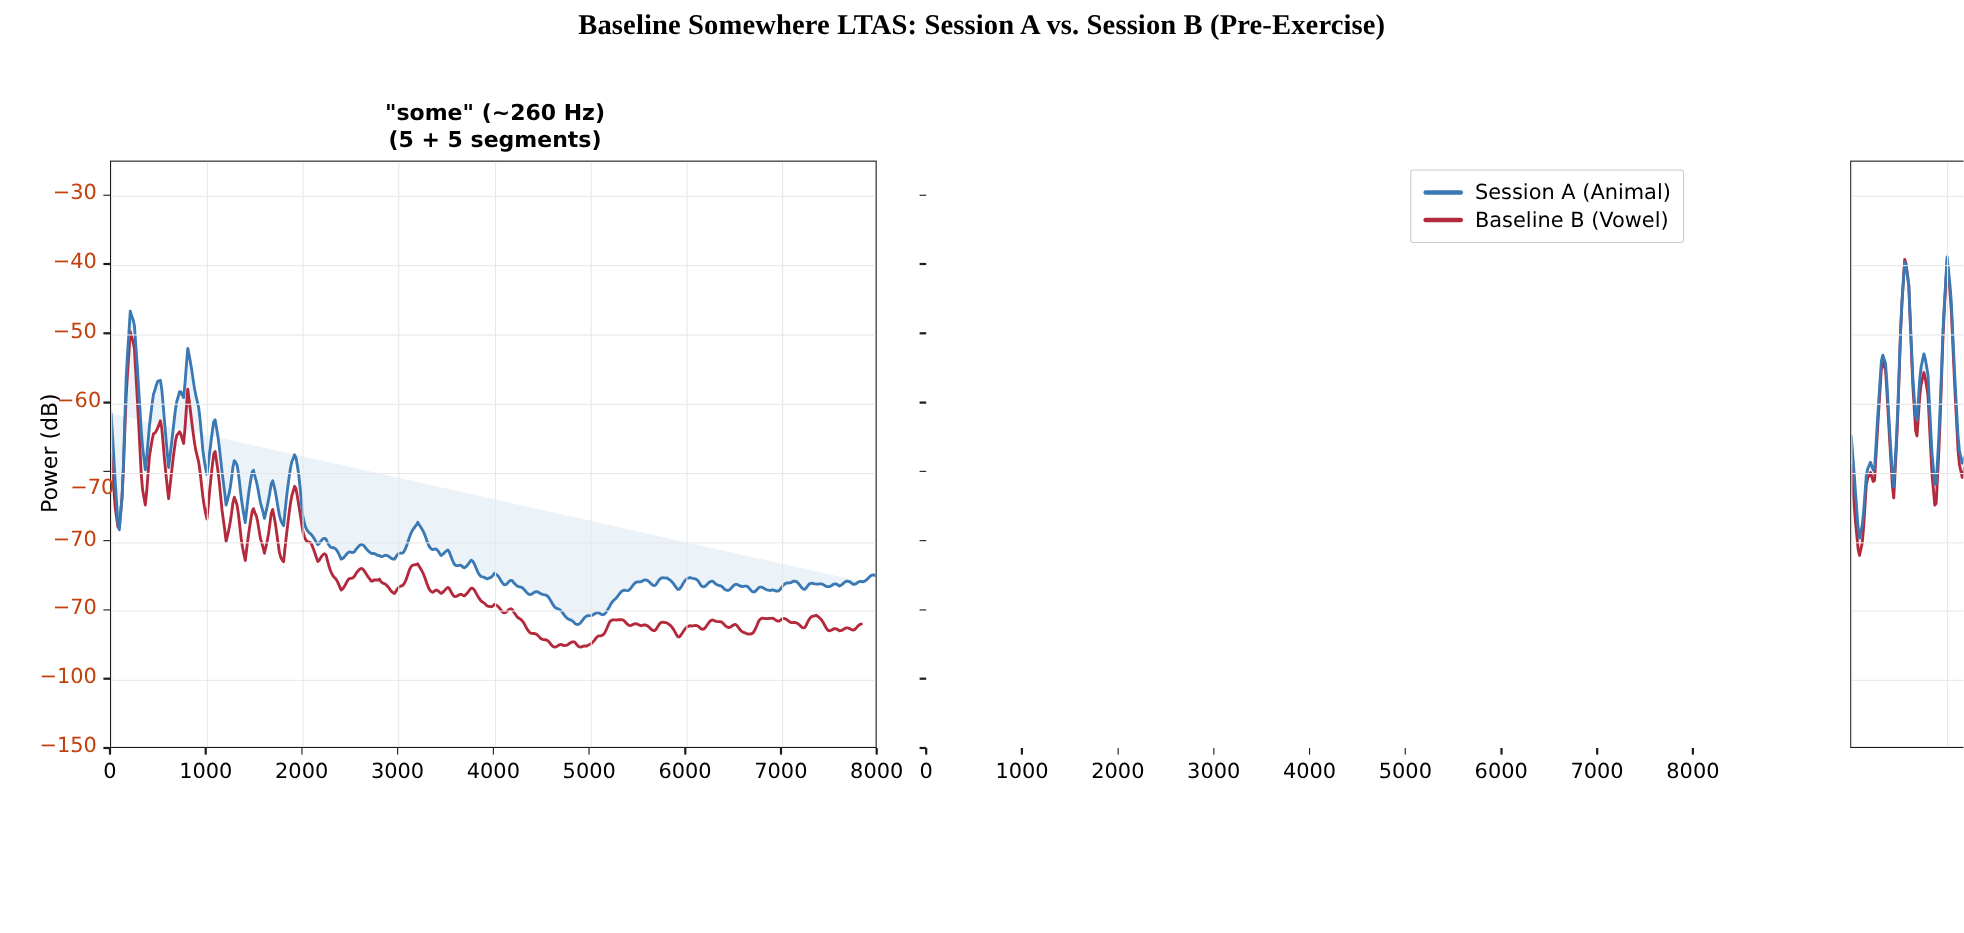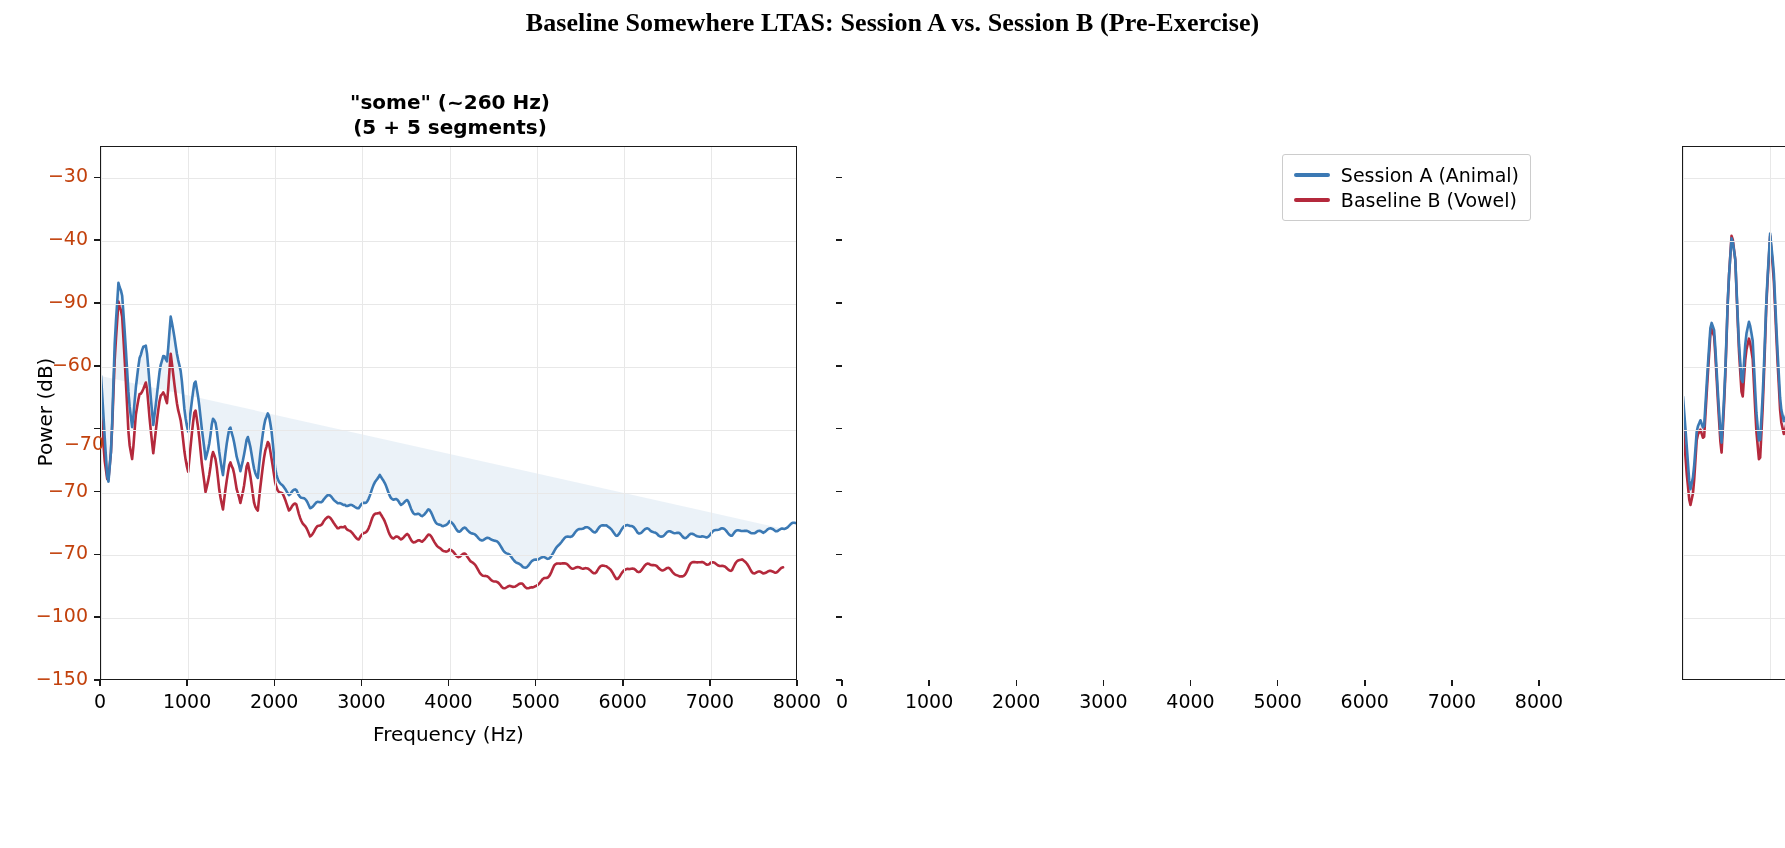--- a/index.html
+++ b/index.html
@@ -79,21 +79,20 @@
         <div class="gridline v" style="left: 0px; background: rgb(232, 232, 232);"></div>
         <div class="gridline v" style="left: 87.125px; background: rgb(232, 232, 232);"></div>
         <div class="gridline v" style="left: 174.25px; background: rgb(232, 232, 232);"></div>
         <div class="gridline v" style="left: 261.375px; background: rgb(232, 232, 232);"></div>
         <div class="gridline v" style="left: 348.5px; background: rgb(232, 232, 232);"></div>
         <div class="gridline v" style="left: 435.625px; background: rgb(232, 232, 232);"></div>
         <div class="gridline v" style="left: 522.75px; background: rgb(232, 232, 232);"></div>
         <div class="gridline v" style="left: 609.875px; background: rgb(232, 232, 232);"></div>
       </div>
     <div class="ylabel" id="ylab-0" style="left: -55px; top: 400px; width: 200px;">Power (dB)</div>
-    <div class="xlabel" id="xlab-0" style="left: 248.5px; top: 722px; width: 400px;">Frequency (Hz)</div>
 
   </div>
 
   <div class="panel right">
     <div class="axtitle" id="title-1" style="left: 890px; top: 90px; width: 600px;">"where" (~520 Hz)
 (5 + 5 segments)</div>
     <div class="plotbox" id="box-1" style="left: 842px; top: 146px; width: 697px; height: 534px;">
       <svg class="curves" id="svg-1" width="697" height="534" viewBox="0 0 697 534">
           <polygon points="0.00,249.64 1.24,265.75 2.49,282.28 3.73,299.20 4.98,316.46 6.22,333.96 7.47,342.18 8.71,336.29 9.96,330.31 11.20,318.07 12.45,301.53 13.69,284.68 14.94,279.18 16.18,276.32 17.43,273.25 18.67,276.79 19.91,280.34 21.16,279.05 22.40,258.24 23.65,237.74 24.89,218.04 26.14,199.39 27.38,181.11 28.63,175.93 29.87,179.52 31.12,183.24 32.36,201.35 33.61,222.99 34.85,244.45 36.09,264.56 37.34,284.38 38.58,295.61 39.83,273.35 41.07,250.86 42.32,223.25 43.56,188.12 44.81,152.95 46.05,127.88 47.30,108.39 48.54,88.79 49.79,92.69 51.03,102.58 52.27,112.56 53.52,141.61 54.76,170.58 56.01,197.21 57.25,214.74 58.50,232.13 59.74,235.07 60.99,216.41 62.23,197.76 63.48,186.60 64.72,180.54 65.97,174.74 67.21,179.10 68.46,186.27 69.70,193.78 70.94,218.40 72.19,243.26 73.43,265.99 74.68,279.75 75.92,293.38 77.17,292.83 78.41,271.04 79.66,248.78 80.90,219.94 82.15,186.53 83.39,152.63 84.64,129.07 85.88,107.90 87.13,86.55 88.37,98.84 89.61,111.27 90.86,126.64 92.10,153.17 93.35,180.15 94.59,205.37 95.84,227.71 97.08,250.50 98.33,262.89 99.57,268.39 100.82,274.07 102.06,271.76 103.31,267.43 104.55,263.02 105.79,260.74 107.04,258.33 108.28,257.59 109.53,263.94 110.77,270.22 112.02,271.56 113.26,265.51 114.51,259.52 115.75,250.22 117.00,238.72 118.24,227.23 119.49,216.60 120.73,206.09 121.97,195.42 123.22,184.53 124.46,173.37 125.71,164.84 126.95,167.70 128.20,170.30 129.44,177.65 130.69,192.29 131.93,206.91 133.18,224.30 134.42,243.65 135.67,263.24 136.91,271.44 138.16,277.03 139.40,282.88 140.64,278.86 141.89,274.98 143.13,272.93 144.38,277.99 145.62,282.88 146.87,287.95 148.11,293.38 149.36,298.45 150.60,297.13 151.85,291.47 153.09,285.61 154.34,279.64 155.58,273.70 156.83,267.89 158.07,270.20 159.31,272.86 160.56,276.38 161.80,282.13 163.05,288.29 164.29,290.77 165.54,287.47 166.78,284.33 168.03,285.27 169.27,288.83 170.52,292.21 171.76,298.92 173.01,306.21 174.25,313.16 175.49,320.54 176.74,327.65 177.98,334.55 179.23,341.32 180.47,333.69 181.72,322.51 182.96,311.95 184.21,301.16 185.45,289.15 186.70,276.34 187.94,263.63 189.19,250.99 190.43,245.27 191.68,249.88 192.92,254.48 194.16,259.06 195.41,263.61 196.65,268.15 197.90,272.72 199.14,277.34 200.39,282.05 201.63,286.90 202.88,291.23 204.12,295.29 205.37,299.51 206.61,303.87 207.86,308.32 209.10,312.79 210.34,313.28 211.59,313.63 212.83,313.76 214.08,313.58 215.32,313.06 216.57,311.71 217.81,309.31 219.06,306.55 220.30,303.50 221.55,300.24 222.79,296.86 224.04,291.68 225.28,286.14 226.53,280.79 227.77,275.70 229.01,270.92 230.26,267.83 231.50,270.45 232.75,273.36 233.99,276.52 235.24,279.86 236.48,283.30 237.73,288.77 238.97,295.56 240.22,302.26 241.46,308.83 242.71,315.28 243.95,321.61 245.19,323.92 246.44,326.18 247.68,328.43 248.93,330.71 250.17,333.06 251.42,333.03 252.66,329.40 253.91,325.86 255.15,322.38 256.40,318.93 257.64,315.46 258.89,311.94 260.13,308.33 261.38,304.59 262.62,300.73 263.86,296.74 265.11,292.99 266.35,290.51 267.60,288.02 268.84,285.56 270.09,283.18 271.33,280.92 272.58,281.83 273.82,284.91 275.07,288.13 276.31,291.45 277.56,294.82 278.80,298.19 280.04,300.92 281.29,303.52 282.53,305.92 283.78,308.10 285.02,310.03 286.27,312.86 287.51,317.18 288.76,321.36 290.00,325.47 291.25,329.61 292.49,333.85 293.74,336.02 294.98,337.86 296.22,339.98 297.47,342.38 298.71,345.05 299.96,346.92 301.20,344.91 302.45,342.98 303.69,341.03 304.94,338.97 306.18,336.73 307.43,336.95 308.67,338.68 309.92,340.13 311.16,341.30 312.41,342.24 313.65,343.00 314.89,344.22 316.14,345.40 317.38,346.62 318.63,347.94 319.87,349.42 321.12,349.27 322.36,346.62 323.61,344.15 324.85,341.84 326.10,339.67 327.34,337.58 328.59,336.46 329.83,335.61 331.07,334.79 332.32,334.00 333.56,333.25 334.81,333.12 336.05,335.33 337.30,337.65 338.54,340.11 339.79,342.71 341.03,345.45 342.28,348.30 343.52,351.22 344.77,354.14 346.01,357.01 347.26,359.74 348.50,362.25 349.74,363.54 350.99,364.51 352.23,365.12 353.48,365.37 354.72,365.30 355.97,364.96 357.21,364.42 358.46,363.79 359.70,363.37 360.95,363.19 362.19,363.20 363.44,363.45 364.68,364.00 365.93,365.56 367.17,366.70 368.41,368.02 369.66,369.55 370.90,371.47 372.15,373.41 373.39,375.31 374.64,377.14 375.88,378.84 377.13,380.40 378.37,381.81 379.62,383.10 380.86,382.78 382.11,382.03 383.35,381.26 384.59,380.51 385.84,379.82 387.08,379.22 388.33,378.73 389.57,378.34 390.82,378.51 392.06,379.42 393.31,380.37 394.55,381.34 395.80,382.29 397.04,383.20 398.29,384.04 399.53,384.80 400.77,385.51 402.02,386.54 403.26,387.55 404.51,388.56 405.75,389.62 407.00,390.74 408.24,391.96 409.49,393.26 410.73,394.66 411.98,395.69 413.22,396.46 414.47,397.24 415.71,397.98 416.96,398.66 418.20,399.23 419.44,399.67 420.69,399.97 421.93,400.22 423.18,400.67 424.42,401.05 425.67,401.40 426.91,401.80 428.16,402.28 429.40,402.91 430.65,403.70 431.89,404.69 433.14,405.57 434.38,406.55 435.63,407.66 436.87,408.85 438.11,410.05 439.36,411.19 440.60,412.21 441.85,413.03 443.09,413.17 444.34,412.38 445.58,411.33 446.83,410.02 448.07,408.50 449.32,406.81 450.56,405.02 451.81,403.18 453.05,401.37 454.29,401.13 455.54,401.02 456.78,401.06 458.03,401.27 459.27,401.65 460.52,402.18 461.76,402.84 463.01,403.60 464.25,404.66 465.50,405.91 466.74,407.20 467.99,408.50 469.23,409.83 470.48,411.19 471.72,412.59 472.96,414.05 474.21,415.29 475.45,415.42 476.70,415.64 477.94,415.94 479.19,416.29 480.43,416.66 481.68,417.00 482.92,417.28 484.17,417.45 485.41,418.35 486.66,419.29 487.90,420.03 489.14,420.56 490.39,420.90 491.63,421.09 492.88,421.18 494.12,421.24 495.37,420.87 496.61,419.91 497.86,419.09 499.10,418.46 500.35,418.03 501.59,417.81 502.84,417.79 504.08,417.91 505.32,418.15 506.57,419.54 507.81,420.92 509.06,422.22 510.30,423.39 511.55,424.38 512.79,425.19 514.04,425.82 515.28,426.27 516.53,425.92 517.77,425.02 519.02,424.09 520.26,423.18 521.51,422.33 522.75,421.57 523.99,420.94 525.24,420.43 526.48,420.19 527.73,420.65 528.97,421.18 530.22,421.73 531.46,422.27 532.71,422.76 533.95,423.17 535.20,423.50 536.44,423.73 537.69,422.99 538.93,421.96 540.18,420.89 541.42,419.83 542.66,418.80 543.91,417.83 545.15,416.93 546.40,416.12 547.64,415.39 548.89,414.72 550.13,414.09 551.38,413.47 552.62,412.83 553.87,412.14 555.11,411.38 556.36,410.55 557.60,409.66 558.84,408.71 560.09,407.76 561.33,406.83 562.58,405.98 563.82,405.25 565.07,404.69 566.31,404.31 567.56,404.13 568.80,404.82 570.05,406.12 571.29,407.54 572.54,409.02 573.78,410.49 575.02,411.87 576.27,413.09 577.51,414.10 578.76,414.92 580.00,415.75 581.25,416.28 582.49,416.54 583.74,416.56 584.98,416.39 586.23,416.11 587.47,415.78 588.72,415.47 589.96,414.35 591.21,413.14 592.45,412.09 593.69,411.22 594.94,410.53 596.18,410.00 597.43,409.59 598.67,409.29 599.92,409.34 601.16,409.86 602.41,410.38 603.65,410.87 604.90,411.34 606.14,411.79 607.39,412.23 608.63,412.67 609.88,413.15 611.12,412.17 612.36,411.25 613.61,410.39 614.85,409.58 616.10,408.79 617.34,408.01 618.59,407.19 619.83,406.30 621.08,405.53 622.32,404.78 623.57,403.89 624.81,402.85 626.06,401.68 627.30,400.41 628.54,399.09 629.79,397.77 631.03,396.73 632.28,396.70 633.52,396.82 634.77,397.14 636.01,397.66 637.26,398.39 638.50,399.30 639.75,400.36 640.99,401.51 642.24,402.99 643.48,404.52 644.73,405.95 645.97,407.24 647.21,408.36 648.46,409.27 649.70,410.00 650.95,410.56 652.19,410.39 653.44,409.23 654.68,408.05 655.93,406.90 657.17,405.83 658.42,404.88 659.66,404.07 660.91,403.40 662.15,402.86 663.39,403.56 664.64,404.31 665.88,405.09 667.13,405.84 668.37,406.50 669.62,407.06 670.86,407.47 672.11,407.73 673.35,408.07 674.60,408.43 675.84,408.69 677.09,408.88 678.33,409.05 679.57,409.23 680.82,409.45 682.06,409.72 683.31,409.81 684.55,408.91 685.80,408.07 687.04,407.27 688.29,406.48 689.53,405.69 690.78,404.89 692.02,404.06 693.27,403.21 694.51,402.36 695.76,401.53 697.00,400.77 697.00,424.96 695.76,422.08 694.51,422.45 693.27,422.90 692.02,423.41 690.78,423.99 689.53,424.63 688.29,425.34 687.04,426.14 685.80,427.04 684.55,428.08 683.31,429.25 682.06,429.52 680.82,429.66 679.57,429.91 678.33,430.24 677.09,430.61 675.84,430.95 674.60,431.23 673.35,431.37 672.11,431.80 670.86,432.71 669.62,433.39 668.37,433.86 667.13,434.14 665.88,434.24 664.64,434.22 663.39,434.13 662.15,434.01 660.91,434.66 659.66,435.37 658.42,436.16 657.17,437.03 655.93,437.97 654.68,438.97 653.44,439.98 652.19,440.97 650.95,440.55 649.70,439.14 648.46,437.61 647.21,435.95 645.97,434.17 644.73,432.29 643.48,430.36 642.24,428.42 640.99,426.63 639.75,425.25 638.50,424.05 637.26,423.08 636.01,422.37 634.77,421.92 633.52,421.72 632.28,421.74 631.03,421.94 629.79,422.25 628.54,422.60 627.30,422.91 626.06,423.12 624.81,423.18 623.57,423.04 622.32,422.67 621.08,422.07 619.83,422.00 618.59,422.86 617.34,423.55 616.10,424.12 614.85,424.61 613.61,425.05 612.36,425.48 611.12,425.92 609.88,426.38 608.63,426.12 607.39,425.88 606.14,425.66 604.90,425.46 603.65,425.28 602.41,425.13 601.16,425.03 599.92,425.00 598.67,425.30 597.43,425.90 596.18,426.69 594.94,427.70 593.69,428.96 592.45,430.48 591.21,432.26 589.96,434.26 588.72,436.08 587.47,436.52 586.23,437.01 584.98,437.45 583.74,437.78 582.49,437.89 581.25,437.73 580.00,437.24 578.76,436.39 577.51,435.77 576.27,434.96 575.02,433.84 573.78,432.47 572.54,430.92 571.29,429.27 570.05,427.59 568.80,425.96 567.56,425.17 566.31,425.64 565.07,426.26 563.82,427.05 562.58,427.99 561.33,429.05 560.09,430.21 558.84,431.43 557.60,432.69 556.36,433.96 555.11,435.24 553.87,436.54 552.62,437.85 551.38,439.20 550.13,440.63 548.89,442.16 547.64,443.81 546.40,445.60 545.15,447.55 543.91,449.63 542.66,451.84 541.42,454.14 540.18,456.49 538.93,458.84 537.69,461.14 536.44,462.83 535.20,462.29 533.95,461.60 532.71,460.75 531.46,459.75 530.22,458.62 528.97,457.38 527.73,456.07 526.48,454.74 525.24,454.61 523.99,454.82 522.75,455.08 521.51,455.41 520.26,455.78 519.02,456.18 517.77,456.57 516.53,456.93 515.28,456.60 514.04,455.28 512.79,453.82 511.55,452.23 510.30,450.53 509.06,448.73 507.81,446.89 506.57,445.05 505.32,443.29 504.08,443.17 502.84,443.23 501.59,443.53 500.35,444.10 499.10,444.95 497.86,446.05 496.61,447.37 495.37,448.86 494.12,449.55 492.88,449.65 491.63,449.70 490.39,449.60 489.14,449.30 487.90,448.75 486.66,447.92 485.41,446.80 484.17,445.70 482.92,445.55 481.68,445.19 480.43,444.67 479.19,444.05 477.94,443.36 476.70,442.67 475.45,441.99 474.21,441.36 472.96,439.59 471.72,437.59 470.48,435.65 469.23,433.78 467.99,431.97 466.74,430.23 465.50,428.58 464.25,427.03 463.01,425.75 461.76,424.86 460.52,424.17 459.27,423.70 458.03,423.47 456.78,423.49 455.54,423.76 454.29,424.26 453.05,424.94 451.81,427.24 450.56,429.60 449.32,431.93 448.07,434.16 446.83,436.20 445.58,438.00 444.34,439.50 443.09,440.68 441.85,440.85 440.60,440.27 439.36,439.40 438.11,438.32 436.87,437.09 435.63,435.78 434.38,434.45 433.14,433.18 431.89,431.93 430.65,430.51 429.40,429.23 428.16,428.09 426.91,427.07 425.67,426.14 424.42,425.25 423.18,424.37 421.93,423.47 420.69,423.12 419.44,422.85 418.20,422.53 416.96,422.16 415.71,421.77 414.47,421.41 413.22,421.11 411.98,420.90 410.73,420.38 409.49,419.33 408.24,418.44 407.00,417.69 405.75,417.08 404.51,416.55 403.26,416.08 402.02,415.60 400.77,415.08 399.53,414.47 398.29,413.75 397.04,412.89 395.80,411.89 394.55,410.76 393.31,409.52 392.06,408.21 390.82,406.84 389.57,406.36 388.33,406.49 387.08,406.65 385.84,406.85 384.59,407.08 383.35,407.33 382.11,407.58 380.86,407.79 379.62,407.57 378.37,405.77 377.13,403.87 375.88,401.88 374.64,399.80 373.39,397.68 372.15,395.56 370.90,393.49 369.66,391.54 368.41,389.76 367.17,388.22 365.93,386.94 364.68,385.32 363.44,384.78 362.19,384.60 360.95,384.71 359.70,385.03 358.46,385.61 357.21,386.41 355.97,387.10 354.72,387.56 353.48,387.70 352.23,387.46 350.99,386.79 349.74,385.69 348.50,384.17 347.26,381.16 346.01,377.84 344.77,374.29 343.52,370.59 342.28,366.82 341.03,363.26 339.79,360.09 338.54,357.01 337.30,354.04 336.05,351.18 334.81,348.44 333.56,348.04 332.32,348.29 331.07,348.62 329.83,349.04 328.59,349.55 327.34,350.53 326.10,352.99 324.85,355.65 323.61,358.53 322.36,361.66 321.12,365.06 319.87,365.71 318.63,364.58 317.38,363.67 316.14,362.92 314.89,362.24 313.65,361.56 312.41,361.34 311.16,360.93 309.92,360.27 308.67,359.30 307.43,357.98 306.18,358.35 304.94,361.42 303.69,364.23 302.45,366.85 301.20,369.37 299.96,371.86 298.71,369.48 297.47,366.00 296.22,362.70 294.98,359.62 293.74,356.76 292.49,353.53 291.25,348.21 290.00,342.97 288.76,337.76 287.51,332.50 286.27,327.14 285.02,323.32 283.78,320.45 282.53,317.41 281.29,314.23 280.04,310.94 278.80,307.61 277.56,303.74 276.31,299.95 275.07,296.30 273.82,292.83 272.58,289.58 271.33,288.77 270.09,291.52 268.84,294.43 267.60,297.43 266.35,300.46 265.11,303.45 263.86,308.60 262.62,314.15 261.38,319.53 260.13,324.70 258.89,329.68 257.64,334.36 256.40,338.45 255.15,342.43 253.91,346.34 252.66,350.24 251.42,354.14 250.17,353.69 248.93,350.35 247.68,347.02 246.44,343.70 245.19,340.35 243.95,336.93 242.71,328.95 241.46,320.88 240.22,312.72 238.97,304.50 237.73,296.26 236.48,289.84 235.24,286.24 233.99,282.81 232.75,279.66 231.50,276.84 230.26,274.41 229.01,278.23 227.77,283.92 226.53,289.98 225.28,296.36 224.04,302.97 222.79,309.25 221.55,313.73 220.30,318.08 219.06,322.20 217.81,325.99 216.57,329.37 215.32,331.30 214.08,332.11 212.83,332.47 211.59,332.46 210.34,332.12 209.10,331.56 207.86,326.92 206.61,322.22 205.37,317.52 204.12,312.90 202.88,308.39 201.63,303.56 200.39,298.19 199.14,292.93 197.90,287.77 196.65,282.69 195.41,277.67 194.16,272.68 192.92,267.73 191.68,262.84 190.43,258.01 189.19,264.49 187.94,278.59 186.70,292.85 185.45,307.29 184.21,320.74 182.96,332.59 181.72,344.28 180.47,356.65 179.23,364.92 177.98,356.42 176.74,347.82 175.49,339.00 174.25,329.90 173.01,323.44 171.76,316.60 170.52,310.28 169.27,307.22 168.03,303.90 166.78,303.11 165.54,306.31 164.29,309.59 163.05,306.98 161.80,300.61 160.56,294.57 159.31,290.69 158.07,287.60 156.83,284.81 155.58,290.10 154.34,295.51 153.09,301.16 151.85,307.62 150.60,313.89 149.36,315.43 148.11,309.95 146.87,304.19 145.62,298.85 144.38,293.79 143.13,288.64 141.89,291.60 140.64,296.70 139.40,302.03 138.16,297.57 136.91,293.46 135.67,286.12 134.42,264.75 133.18,243.66 131.93,225.01 130.69,209.81 129.44,194.58 128.20,187.29 126.95,185.16 125.71,182.73 124.46,191.61 123.22,203.05 121.97,214.14 120.73,224.92 119.49,235.44 118.24,245.77 117.00,255.97 115.75,266.10 114.51,274.39 113.26,279.99 112.02,285.58 110.77,283.07 109.53,275.14 108.28,267.13 107.04,267.11 105.79,269.01 104.55,270.80 103.31,277.02 102.06,283.22 100.82,287.03 99.57,281.13 98.33,275.50 97.08,262.62 95.84,238.76 94.59,215.44 93.35,189.33 92.10,161.54 90.86,134.27 89.61,117.32 88.37,103.14 87.13,89.13 85.88,111.01 84.64,132.72 83.39,157.25 82.15,193.89 80.90,229.99 79.66,261.46 78.41,286.29 77.17,310.56 75.92,312.16 74.68,298.60 73.43,284.81 72.19,261.95 70.94,236.89 69.70,211.97 68.46,204.10 67.21,196.50 65.97,191.66 64.72,196.95 63.48,202.47 62.23,213.09 60.99,231.21 59.74,249.37 58.50,244.63 57.25,224.58 56.01,204.48 54.76,175.34 53.52,143.95 52.27,112.57 51.03,103.68 49.79,94.83 48.54,91.41 47.30,109.61 46.05,128.13 44.81,154.73 43.56,191.49 42.32,228.24 41.07,257.51 39.83,281.66 38.58,305.58 37.34,294.19 36.09,273.71 34.85,252.91 33.61,230.68 32.36,208.20 31.12,189.39 29.87,185.78 28.63,182.21 27.38,187.76 26.14,207.00 24.89,226.52 23.65,247.01 22.40,268.24 21.16,289.72 19.91,290.72 18.67,286.66 17.43,282.57 16.18,285.10 14.94,287.45 13.69,293.14 12.45,312.92 11.20,332.46 9.96,346.41 8.71,352.17 7.47,357.93 6.22,352.36 4.98,339.40 3.73,326.77 2.49,310.08 1.24,292.74 0.00,275.88" fill="#eaf1f8" fill-opacity="0.95"></polygon>
           <polyline points="0.00,275.88 1.24,292.74 2.49,310.08 3.73,326.77 4.98,339.40 6.22,352.36 7.47,357.93 8.71,352.17 9.96,346.41 11.20,332.46 12.45,312.92 13.69,293.14 14.94,287.45 16.18,285.10 17.43,282.57 18.67,286.66 19.91,290.72 21.16,289.72 22.40,268.24 23.65,247.01 24.89,226.52 26.14,207.00 27.38,187.76 28.63,182.21 29.87,185.78 31.12,189.39 32.36,208.20 33.61,230.68 34.85,252.91 36.09,273.71 37.34,294.19 38.58,305.58 39.83,281.66 41.07,257.51 42.32,228.24 43.56,191.49 44.81,154.73 46.05,128.13 47.30,108.39 48.54,88.79 49.79,92.69 51.03,102.58 52.27,112.57 53.52,143.95 54.76,175.34 56.01,204.48 57.25,224.58 58.50,244.63 59.74,249.37 60.99,231.21 62.23,213.09 63.48,202.47 64.72,196.95 65.97,191.66 67.21,196.50 68.46,204.10 69.70,211.97 70.94,236.89 72.19,261.95 73.43,284.81 74.68,298.60 75.92,312.16 77.17,310.56 78.41,286.29 79.66,261.46 80.90,229.99 82.15,193.89 83.39,157.25 84.64,132.72 85.88,111.01 87.13,89.13 88.37,103.14 89.61,117.32 90.86,134.27 92.10,161.54 93.35,189.33 94.59,215.44 95.84,238.76 97.08,262.62 98.33,275.50 99.57,281.13 100.82,287.03 102.06,283.22 103.31,277.02 104.55,270.80 105.79,269.01 107.04,267.11 108.28,267.13 109.53,275.14 110.77,283.07 112.02,285.58 113.26,279.99 114.51,274.39 115.75,266.10 117.00,255.97 118.24,245.77 119.49,235.44 120.73,224.92 121.97,214.14 123.22,203.05 124.46,191.61 125.71,182.73 126.95,185.16 128.20,187.29 129.44,194.58 130.69,209.81 131.93,225.01 133.18,243.66 134.42,264.75 135.67,286.12 136.91,293.46 138.16,297.57 139.40,302.03 140.64,296.70 141.89,291.60 143.13,288.64 144.38,293.79 145.62,298.85 146.87,304.19 148.11,309.95 149.36,315.43 150.60,313.89 151.85,307.62 153.09,301.16 154.34,295.51 155.58,290.10 156.83,284.81 158.07,287.60 159.31,290.69 160.56,294.57 161.80,300.61 163.05,306.98 164.29,309.59 165.54,306.31 166.78,303.11 168.03,303.90 169.27,307.22 170.52,310.28 171.76,316.60 173.01,323.44 174.25,329.90 175.49,339.00 176.74,347.82 177.98,356.42 179.23,364.92 180.47,356.65 181.72,344.28 182.96,332.59 184.21,320.74 185.45,307.29 186.70,292.85 187.94,278.59 189.19,264.49 190.43,258.01 191.68,262.84 192.92,267.73 194.16,272.68 195.41,277.67 196.65,282.69 197.90,287.77 199.14,292.93 200.39,298.19 201.63,303.56 202.88,308.39 204.12,312.90 205.37,317.52 206.61,322.22 207.86,326.92 209.10,331.56 210.34,332.12 211.59,332.46 212.83,332.47 214.08,332.11 215.32,331.30 216.57,329.37 217.81,325.99 219.06,322.20 220.30,318.08 221.55,313.73 222.79,309.25 224.04,302.97 225.28,296.36 226.53,289.98 227.77,283.92 229.01,278.23 230.26,274.41 231.50,276.84 232.75,279.66 233.99,282.81 235.24,286.24 236.48,289.84 237.73,296.26 238.97,304.50 240.22,312.72 241.46,320.88 242.71,328.95 243.95,336.93 245.19,340.35 246.44,343.70 247.68,347.02 248.93,350.35 250.17,353.69 251.42,354.14 252.66,350.24 253.91,346.34 255.15,342.43 256.40,338.45 257.64,334.36 258.89,329.68 260.13,324.70 261.38,319.53 262.62,314.15 263.86,308.60 265.11,303.45 266.35,300.46 267.60,297.43 268.84,294.43 270.09,291.52 271.33,288.77 272.58,289.58 273.82,292.83 275.07,296.30 276.31,299.95 277.56,303.74 278.80,307.61 280.04,310.94 281.29,314.23 282.53,317.41 283.78,320.45 285.02,323.32 286.27,327.14 287.51,332.50 288.76,337.76 290.00,342.97 291.25,348.21 292.49,353.53 293.74,356.76 294.98,359.62 296.22,362.70 297.47,366.00 298.71,369.48 299.96,371.86 301.20,369.37 302.45,366.85 303.69,364.23 304.94,361.42 306.18,358.35 307.43,357.98 308.67,359.30 309.92,360.27 311.16,360.93 312.41,361.34 313.65,361.56 314.89,362.24 316.14,362.92 317.38,363.67 318.63,364.58 319.87,365.71 321.12,365.06 322.36,361.66 323.61,358.53 324.85,355.65 326.10,352.99 327.34,350.53 328.59,349.55 329.83,349.04 331.07,348.62 332.32,348.29 333.56,348.04 334.81,348.44 336.05,351.18 337.30,354.04 338.54,357.01 339.79,360.09 341.03,363.26 342.28,366.82 343.52,370.59 344.77,374.29 346.01,377.84 347.26,381.16 348.50,384.17 349.74,385.69 350.99,386.79 352.23,387.46 353.48,387.70 354.72,387.56 355.97,387.10 357.21,386.41 358.46,385.61 359.70,385.03 360.95,384.71 362.19,384.60 363.44,384.78 364.68,385.32 365.93,386.94 367.17,388.22 368.41,389.76 369.66,391.54 370.90,393.49 372.15,395.56 373.39,397.68 374.64,399.80 375.88,401.88 377.13,403.87 378.37,405.77 379.62,407.57 380.86,407.79 382.11,407.58 383.35,407.33 384.59,407.08 385.84,406.85 387.08,406.65 388.33,406.49 389.57,406.36 390.82,406.84 392.06,408.21 393.31,409.52 394.55,410.76 395.80,411.89 397.04,412.89 398.29,413.75 399.53,414.47 400.77,415.08 402.02,415.60 403.26,416.08 404.51,416.55 405.75,417.08 407.00,417.69 408.24,418.44 409.49,419.33 410.73,420.38 411.98,420.90 413.22,421.11 414.47,421.41 415.71,421.77 416.96,422.16 418.20,422.53 419.44,422.85 420.69,423.12 421.93,423.47 423.18,424.37 424.42,425.25 425.67,426.14 426.91,427.07 428.16,428.09 429.40,429.23 430.65,430.51 431.89,431.93 433.14,433.18 434.38,434.45 435.63,435.78 436.87,437.09 438.11,438.32 439.36,439.40 440.60,440.27 441.85,440.85 443.09,440.68 444.34,439.50 445.58,438.00 446.83,436.20 448.07,434.16 449.32,431.93 450.56,429.60 451.81,427.24 453.05,424.94 454.29,424.26 455.54,423.76 456.78,423.49 458.03,423.47 459.27,423.70 460.52,424.17 461.76,424.86 463.01,425.75 464.25,427.03 465.50,428.58 466.74,430.23 467.99,431.97 469.23,433.78 470.48,435.65 471.72,437.59 472.96,439.59 474.21,441.36 475.45,441.99 476.70,442.67 477.94,443.36 479.19,444.05 480.43,444.67 481.68,445.19 482.92,445.55 484.17,445.70 485.41,446.80 486.66,447.92 487.90,448.75 489.14,449.30 490.39,449.60 491.63,449.70 492.88,449.65 494.12,449.55 495.37,448.86 496.61,447.37 497.86,446.05 499.10,444.95 500.35,444.10 501.59,443.53 502.84,443.23 504.08,443.17 505.32,443.29 506.57,445.05 507.81,446.89 509.06,448.73 510.30,450.53 511.55,452.23 512.79,453.82 514.04,455.28 515.28,456.60 516.53,456.93 517.77,456.57 519.02,456.18 520.26,455.78 521.51,455.41 522.75,455.08 523.99,454.82 525.24,454.61 526.48,454.74 527.73,456.07 528.97,457.38 530.22,458.62 531.46,459.75 532.71,460.75 533.95,461.60 535.20,462.29 536.44,462.83 537.69,461.14 538.93,458.84 540.18,456.49 541.42,454.14 542.66,451.84 543.91,449.63 545.15,447.55 546.40,445.60 547.64,443.81 548.89,442.16 550.13,440.63 551.38,439.20 552.62,437.85 553.87,436.54 555.11,435.24 556.36,433.96 557.60,432.69 558.84,431.43 560.09,430.21 561.33,429.05 562.58,427.99 563.82,427.05 565.07,426.26 566.31,425.64 567.56,425.17 568.80,425.96 570.05,427.59 571.29,429.27 572.54,430.92 573.78,432.47 575.02,433.84 576.27,434.96 577.51,435.77 578.76,436.39 580.00,437.24 581.25,437.73 582.49,437.89 583.74,437.78 584.98,437.45 586.23,437.01 587.47,436.52 588.72,436.08 589.96,434.26 591.21,432.26 592.45,430.48 593.69,428.96 594.94,427.70 596.18,426.69 597.43,425.90 598.67,425.30 599.92,425.00 601.16,425.03 602.41,425.13 603.65,425.28 604.90,425.46 606.14,425.66 607.39,425.88 608.63,426.12 609.88,426.38 611.12,425.92 612.36,425.48 613.61,425.05 614.85,424.61 616.10,424.12 617.34,423.55 618.59,422.86 619.83,422.00 621.08,422.07 622.32,422.67 623.57,423.04 624.81,423.18 626.06,423.12 627.30,422.91 628.54,422.60 629.79,422.25 631.03,421.94 632.28,421.74 633.52,421.72 634.77,421.92 636.01,422.37 637.26,423.08 638.50,424.05 639.75,425.25 640.99,426.63 642.24,428.42 643.48,430.36 644.73,432.29 645.97,434.17 647.21,435.95 648.46,437.61 649.70,439.14 650.95,440.55 652.19,440.97 653.44,439.98 654.68,438.97 655.93,437.97 657.17,437.03 658.42,436.16 659.66,435.37 660.91,434.66 662.15,434.01 663.39,434.13 664.64,434.22 665.88,434.24 667.13,434.14 668.37,433.86 669.62,433.39 670.86,432.71 672.11,431.80 673.35,431.37 674.60,431.23 675.84,430.95 677.09,430.61 678.33,430.24 679.57,429.91 680.82,429.66 682.06,429.52 683.31,429.25 684.55,428.08 685.80,427.04 687.04,426.14 688.29,425.34 689.53,424.63 690.78,423.99 692.02,423.41 693.27,422.90 694.51,422.45 695.76,422.08 697.00,424.96" fill="none" stroke="#b4293c" stroke-width="2.6" stroke-linejoin="round" stroke-linecap="round"></polyline>
@@ -121,21 +120,21 @@
         <span class="legend-text">Baseline B (Vowel)</span>
       </div>
     </div>
   </div>
 
 <div class="tickmark y" style="left: 94px; top: 176.662px; background: rgb(26, 26, 26);"></div>
     <div class="ytick-label" style="left: 4px; top: 164.412px; width: 84px;">−30</div>
     <div class="tickmark y" style="left: 94px; top: 239.485px; background: rgb(26, 26, 26);"></div>
     <div class="ytick-label" style="left: 4px; top: 227.235px; width: 84px;">−40</div>
     <div class="tickmark y" style="left: 94px; top: 302.309px; background: rgb(26, 26, 26);"></div>
-    <div class="ytick-label" style="left: 4px; top: 290.059px; width: 84px;">−90</div>
+    <div class="ytick-label" style="left: 4px; top: 290.059px; width: 84px;">−50</div>
     <div class="tickmark y" style="left: 94px; top: 365.132px; background: rgb(26, 26, 26);"></div>
     <div class="ytick-label" style="left: 8px; top: 352.882px; width: 84px;">−60</div>
     <div class="tickmark y" style="left: 94px; top: 427.956px; background: rgb(26, 26, 26);"></div>
     <div class="ytick-label" style="left: 20px; top: 415.706px; width: 84px; margin-top: 16px;">−70</div>
     <div class="tickmark y" style="left: 94px; top: 490.779px; background: rgb(26, 26, 26);"></div>
     <div class="ytick-label" style="left: 4px; top: 478.529px; width: 84px;">−70</div>
     <div class="tickmark y" style="left: 94px; top: 553.603px; background: rgb(26, 26, 26);"></div>
     <div class="ytick-label" style="left: 4px; top: 541.353px; width: 84px;">−70</div>
     <div class="tickmark y" style="left: 94px; top: 616.426px; background: rgb(26, 26, 26);"></div>
     <div class="ytick-label" style="left: 4px; top: 604.176px; width: 84px;">−100</div>

